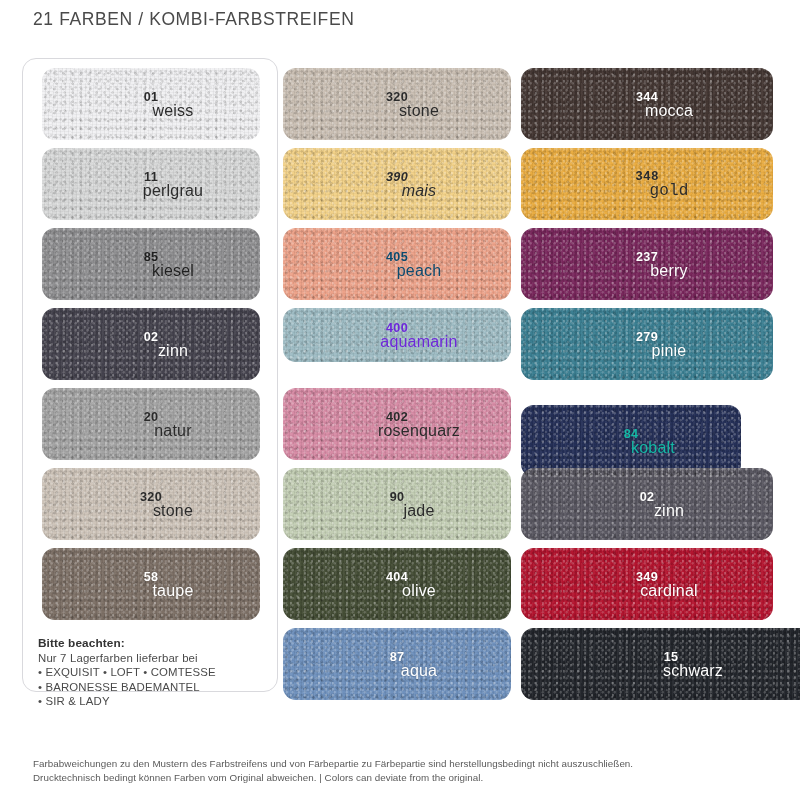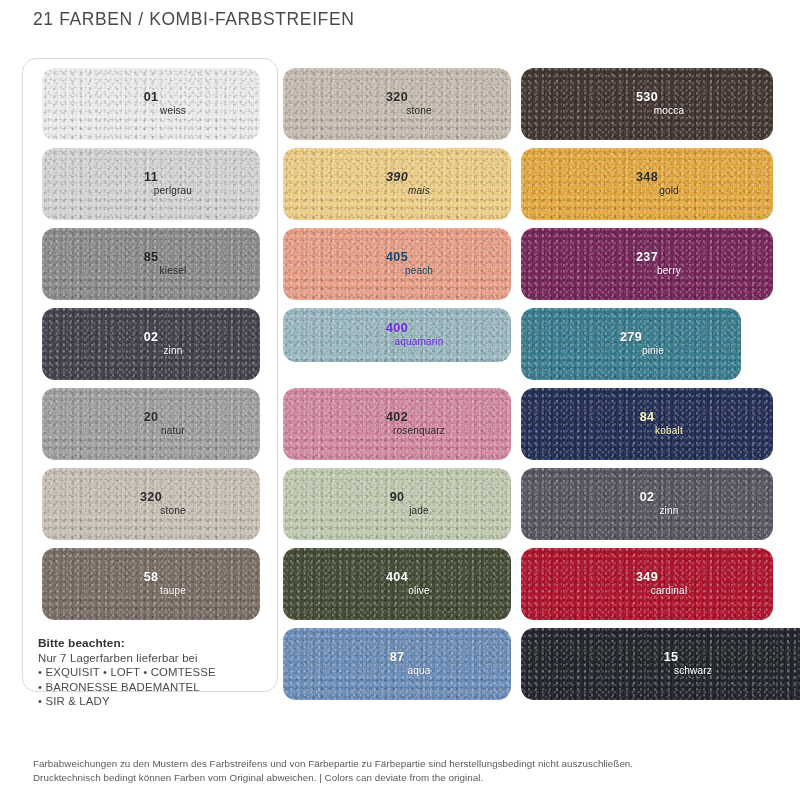--- a/index.html
+++ b/index.html
@@ -46,21 +46,21 @@
     display:flex;align-items:center;justify-content:center;
     overflow:hidden;
   }
   .swatch .lbl{
     position:relative;z-index:3;
     text-align:center;line-height:14.5px;
     text-shadow:0 0 2px rgba(255,255,255,.22);
   }
   .swatch.dark .lbl{text-shadow:0 0 2px rgba(0,0,0,.30);}
   .code{display:block;font-size:12.6px;font-weight:700;letter-spacing:.3px;}
-  .name{display:block;font-size:10px;font-weight:400;letter-spacing:.2px;margin-left:44px;}
+  .name{display:block;font-size:16px;font-weight:400;letter-spacing:.2px;margin-left:44px;}
 
   
   .swatch .tex{
     position:absolute;inset:0;z-index:1;
     background-image:
       radial-gradient(circle at 12% 22%, rgba(255,255,255,.30) 0 1px, transparent 1.6px),
       radial-gradient(circle at 37% 64%, rgba(0,0,0,.17) 0 1px, transparent 1.6px),
       radial-gradient(circle at 62% 18%, rgba(255,255,255,.22) 0 1px, transparent 1.6px),
       radial-gradient(circle at 82% 73%, rgba(0,0,0,.15) 0 1px, transparent 1.6px),
       radial-gradient(circle at 27% 88%, rgba(255,255,255,.18) 0 1px, transparent 1.6px),
@@ -224,49 +224,49 @@
             <span class="code">87</span>
             <span class="name">aqua</span>
           </div>
         </div>
       </div>
     <div class="col col3" id="col-3">
         <div class="swatch dark" style="position: absolute; left: 0px; top: 10px; width: 252px; height: 72px; background: rgb(68, 55, 51); color: rgb(255, 255, 255);">
           <div class="tex"></div>
           <div class="tex2"></div>
           <div class="lbl">
-            <span class="code">530</span>
+            <span class="code">344</span>
             <span class="name">mocca</span>
           </div>
         </div>
-        <div class="swatch" style="position: absolute; left: 0px; top: 90px; width: 252px; height: 72px; background: rgb(233, 172, 65); color: rgb(43, 43, 43);">
+        <div class="swatch" style="position: absolute; left: 0px; top: 90px; width: 252px; height: 72px; background: rgb(233, 172, 65); color: rgb(43, 43, 43); font-family: Liberation Mono, monospace;">
           <div class="tex"></div>
           <div class="tex2"></div>
           <div class="lbl">
             <span class="code">348</span>
             <span class="name">gold</span>
           </div>
         </div>
         <div class="swatch dark" style="position: absolute; left: 0px; top: 170px; width: 252px; height: 72px; background: rgb(121, 39, 92); color: rgb(255, 255, 255);">
           <div class="tex"></div>
           <div class="tex2"></div>
           <div class="lbl">
             <span class="code">237</span>
             <span class="name">berry</span>
           </div>
         </div>
-        <div class="swatch dark" style="position: absolute; left: 0px; top: 250px; width: 220px; height: 72px; background: rgb(59, 127, 146); color: rgb(255, 255, 255);">
+        <div class="swatch dark" style="position: absolute; left: 0px; top: 250px; width: 252px; height: 72px; background: rgb(59, 127, 146); color: rgb(255, 255, 255);">
           <div class="tex"></div>
           <div class="tex2"></div>
           <div class="lbl">
             <span class="code">279</span>
             <span class="name">pinie</span>
           </div>
         </div>
-        <div class="swatch dark" style="position: absolute; left: 0px; top: 330px; width: 252px; height: 72px; background: rgb(37, 48, 88); color: #fef9c3;">
+        <div class="swatch dark" style="position: absolute; left: 0px; top: 347px; width: 220px; height: 72px; background: rgb(37, 48, 88); color: #14b8a6;">
           <div class="tex"></div>
           <div class="tex2"></div>
           <div class="lbl">
             <span class="code">84</span>
             <span class="name">kobalt</span>
           </div>
         </div>
         <div class="swatch dark" style="position: absolute; left: 0px; top: 410px; width: 252px; height: 72px; background: rgb(90, 88, 98); color: rgb(255, 255, 255);">
           <div class="tex"></div>
           <div class="tex2"></div>

